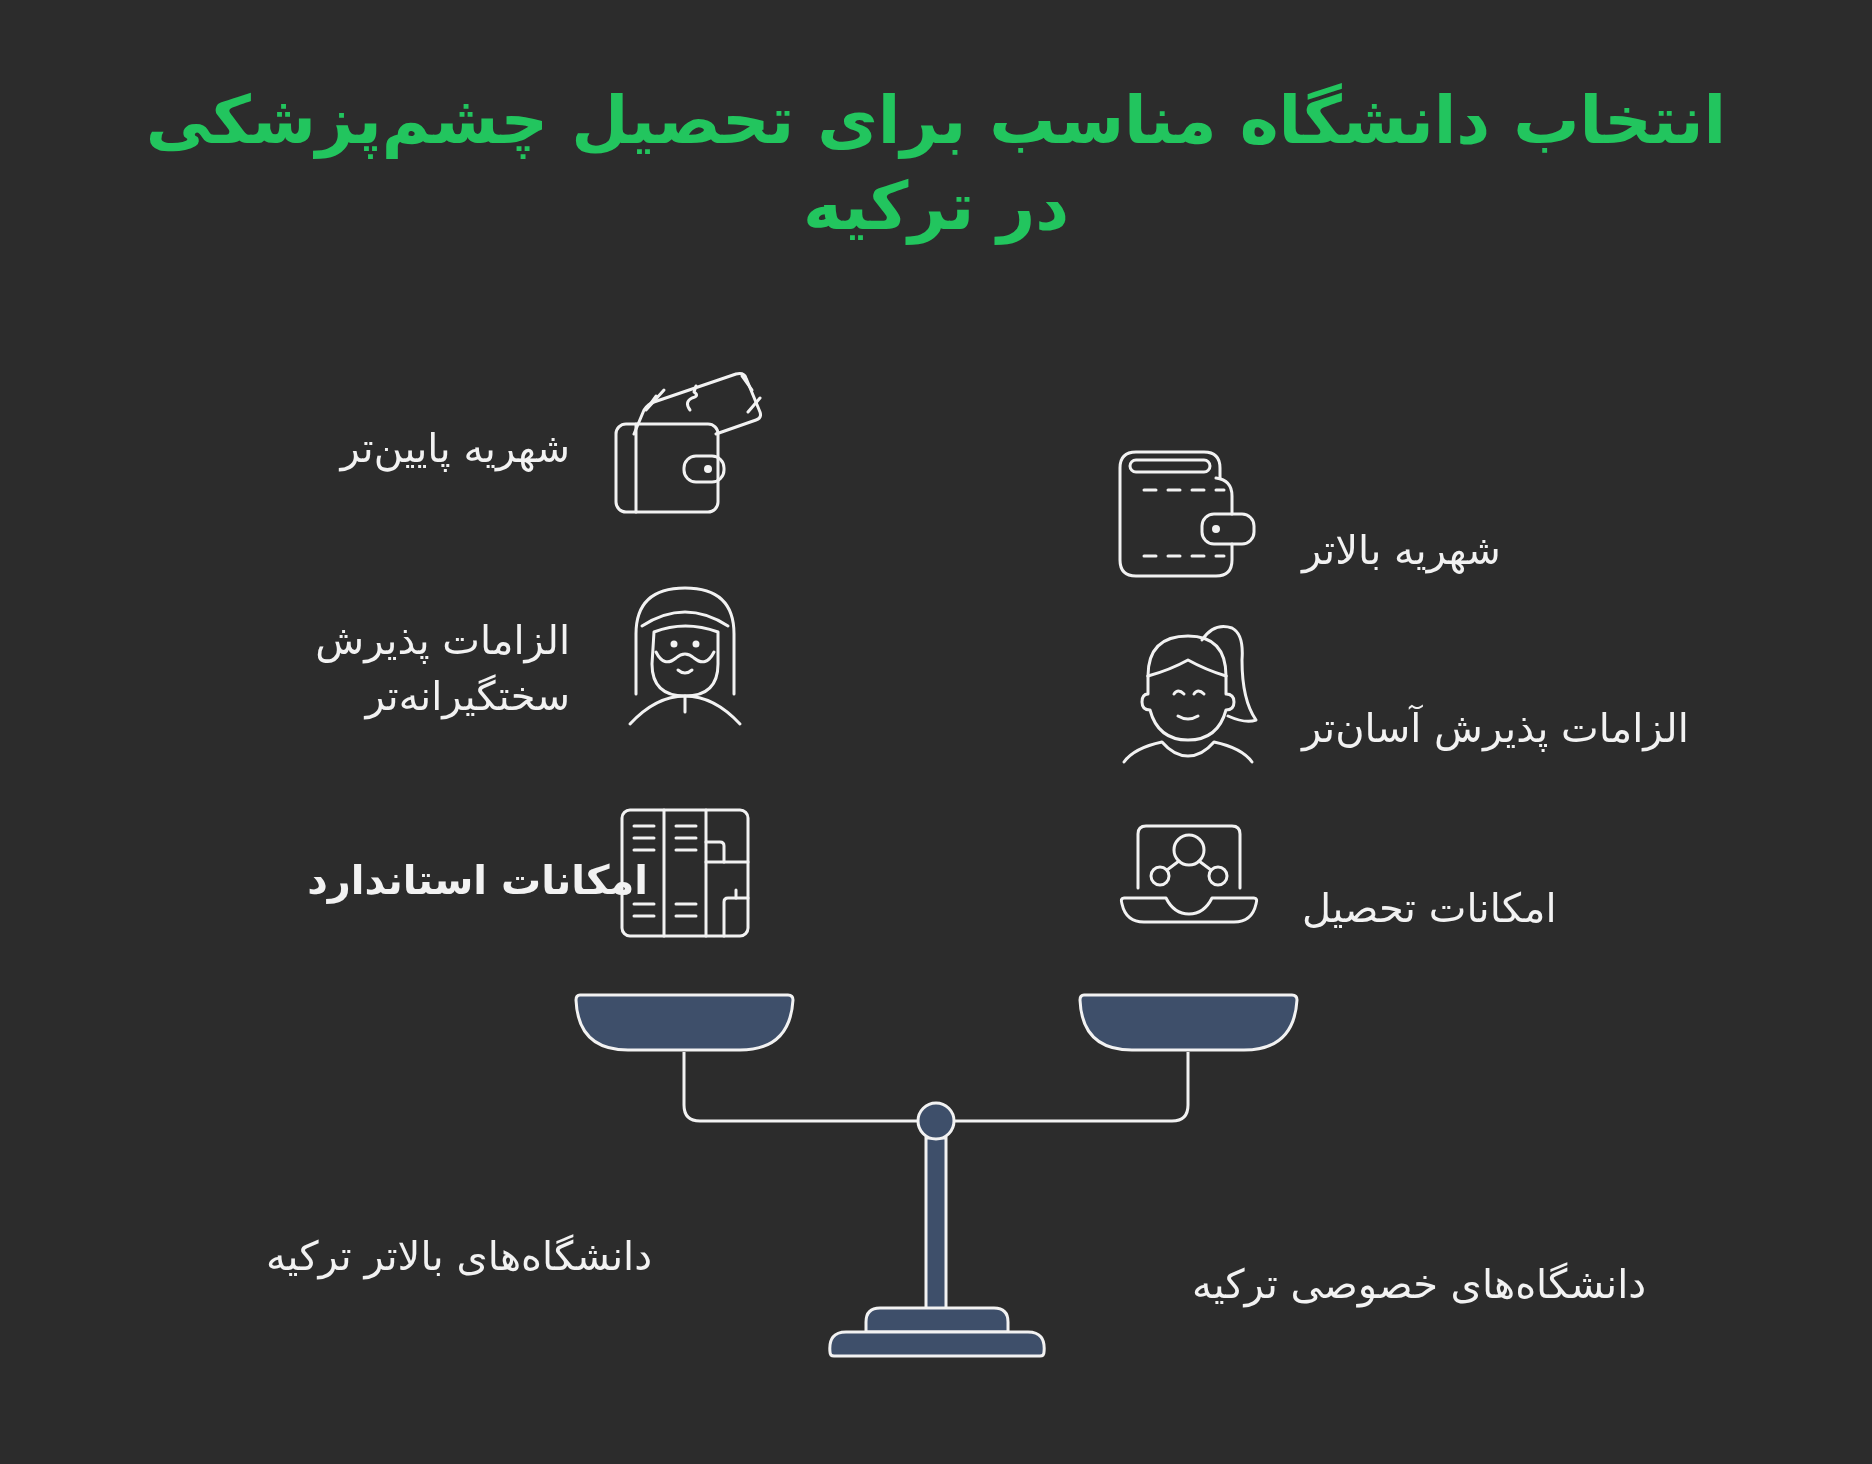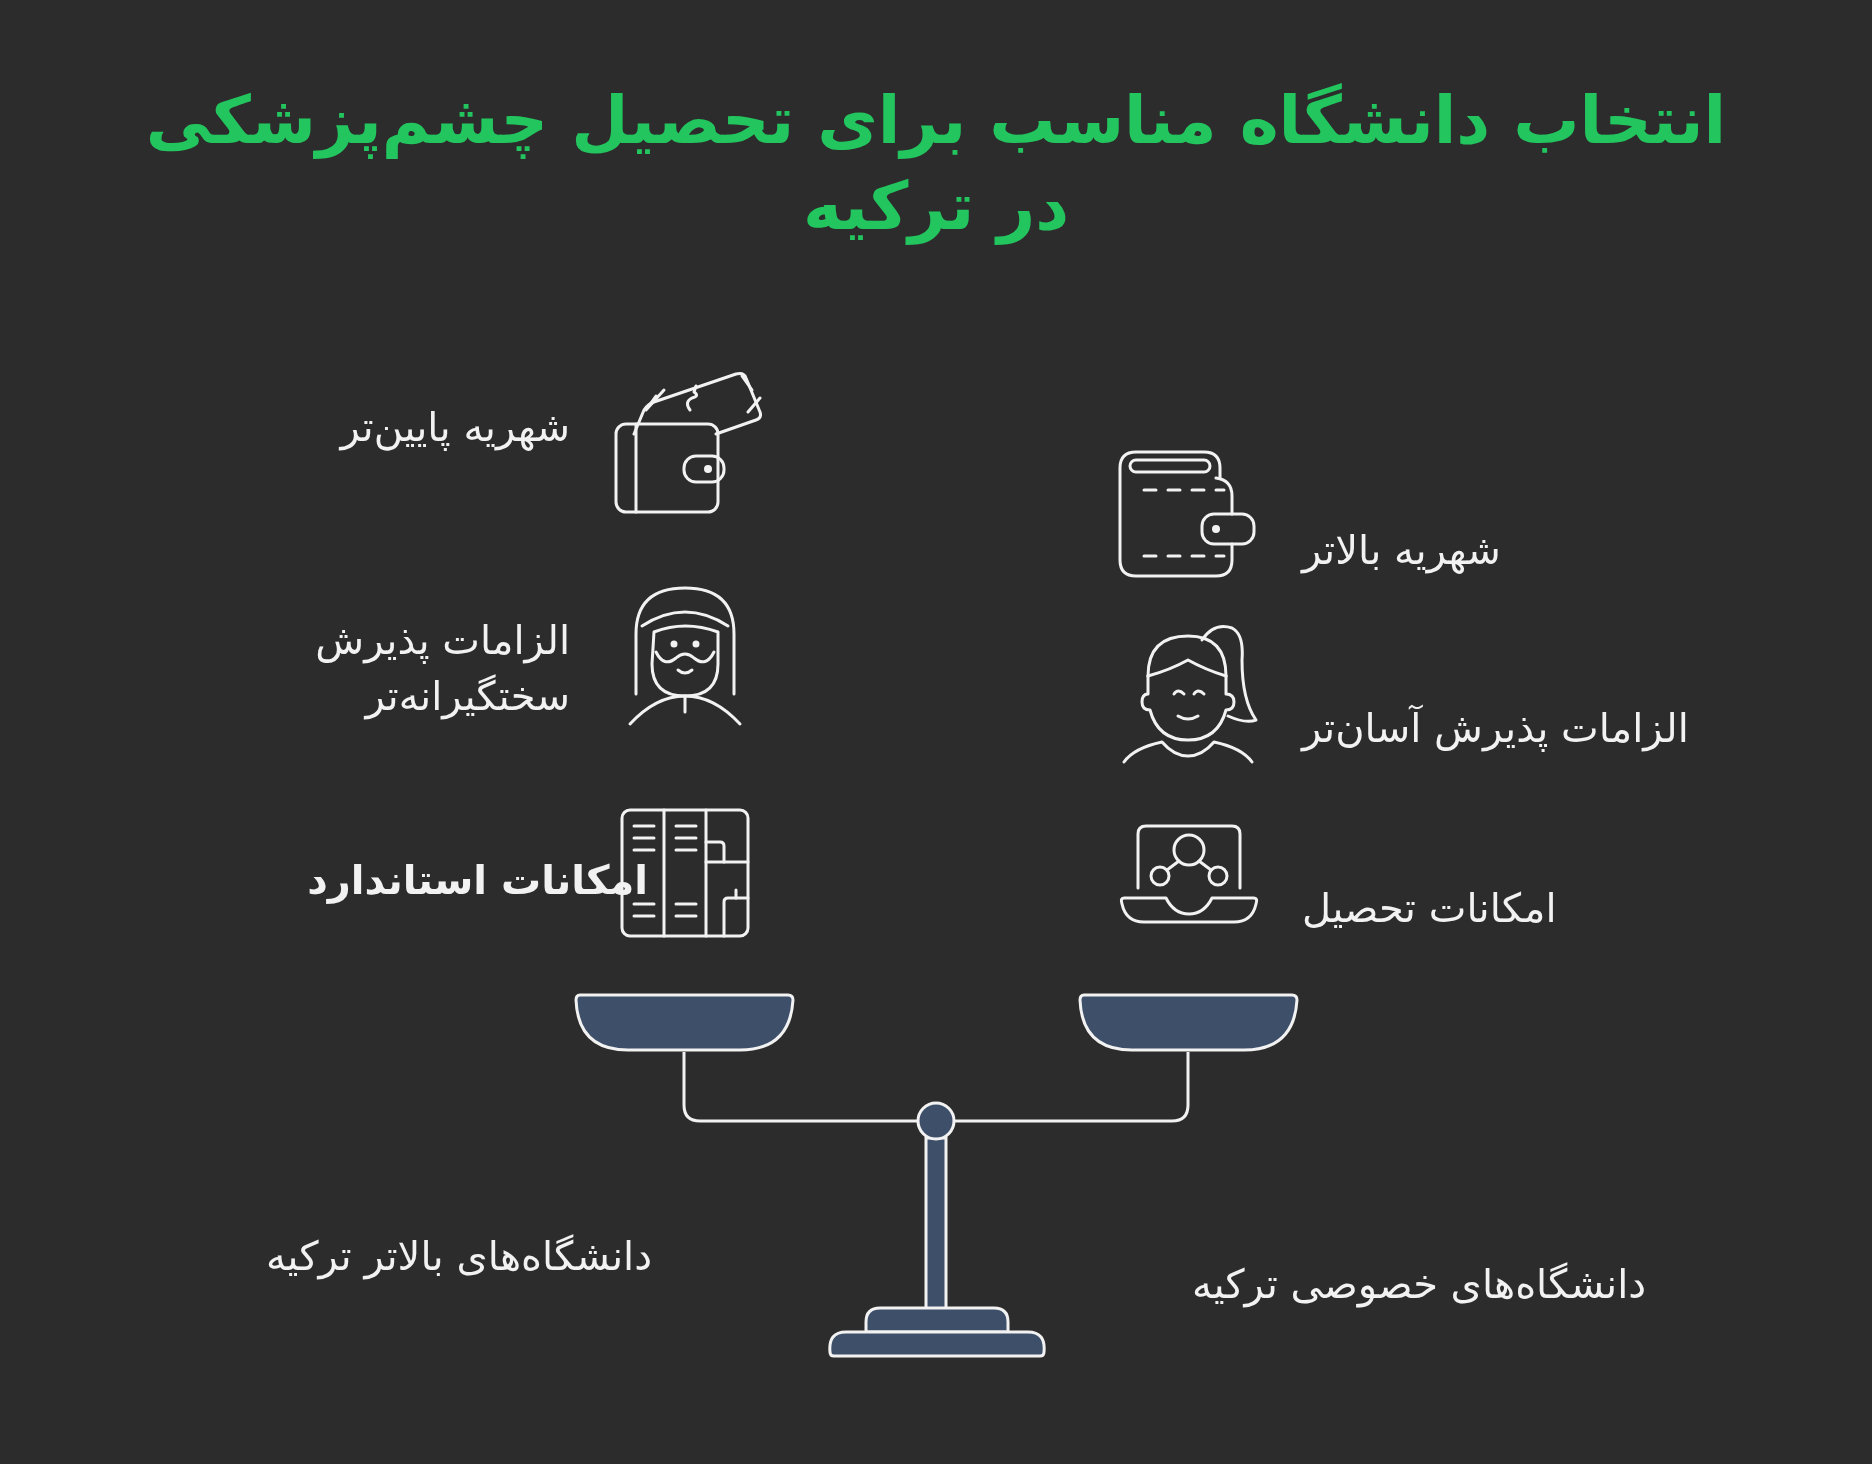--- a/index.html
+++ b/index.html
@@ -9,21 +9,21 @@
     .lbl.left { text-align:right; }
     .lbl.right { text-align:right;margin-top:28px; }
     .icon { position:absolute; }
     svg.diagram { position:absolute; left:0; top:0; }
   </style>
 </head>
 <body>
 
 <div class="title">انتخاب دانشگاه مناسب برای تحصیل چشم‌پزشکی در ترکیه</div>
 
-<div class="lbl left" style="right:1302px; top:399px;">شهریه پایین‌تر</div>
+<div class="lbl left" style="right:1302px; top:420px;">شهریه پایین‌تر</div>
 <div class="lbl left" style="right:1302px; top:612px;">
   <div>الزامات پذیرش</div>
   <div>سختگیرانه‌تر</div>
 </div>
 <div class="lbl left" style="right:1224px; top:852px;font-weight:bold;">امکانات استاندارد</div>
 <div class="lbl left" style="right:1220px; top:1228px;">دانشگاه‌های بالاتر ترکیه</div>
 
 <div class="lbl right" style="left:1302px; top:494px;">شهریه بالاتر</div>
 <div class="lbl right" style="left:1302px; top:672px;">الزامات پذیرش آسان‌تر</div>
 <div class="lbl right" style="left:1302px; top:852px;">امکانات تحصیل</div>

